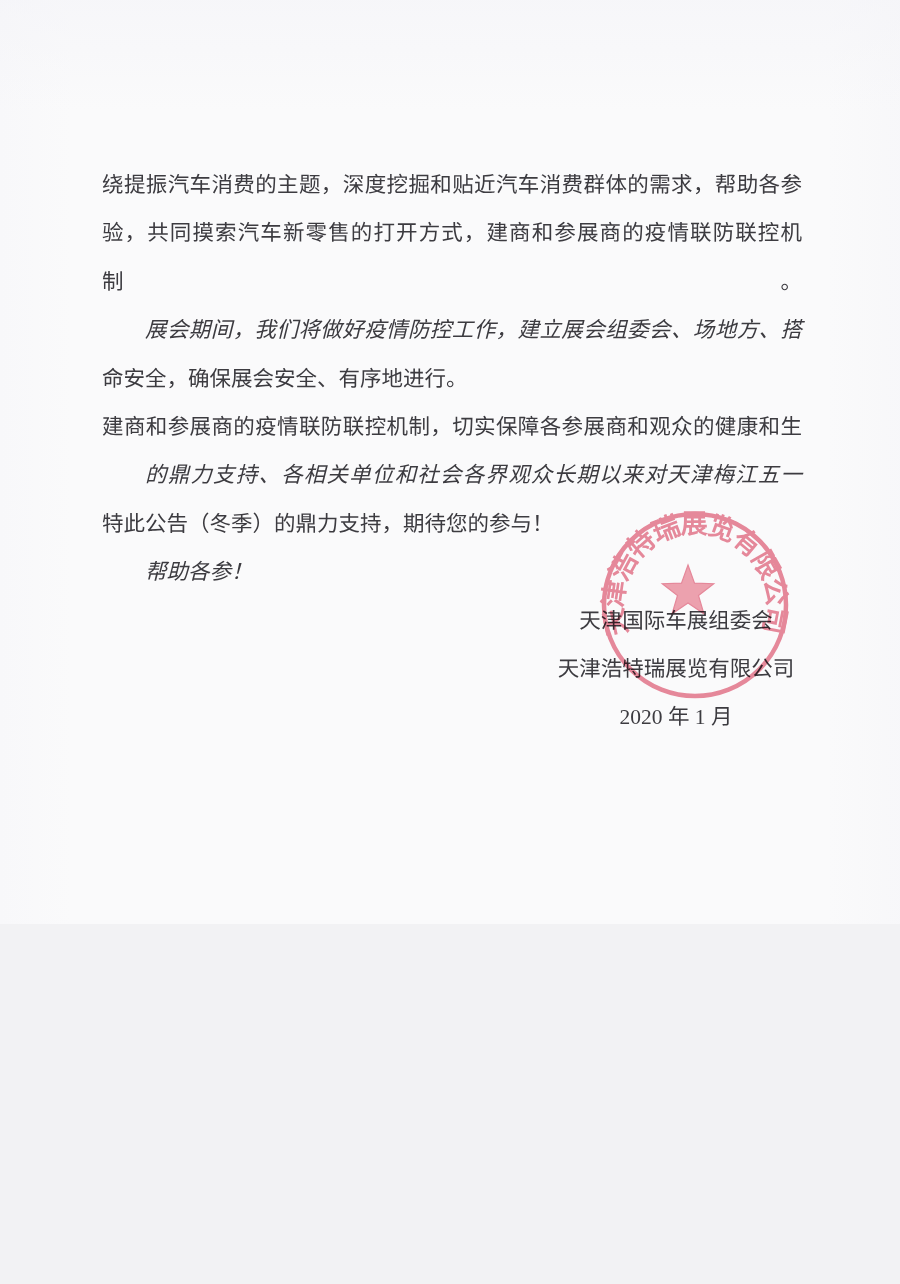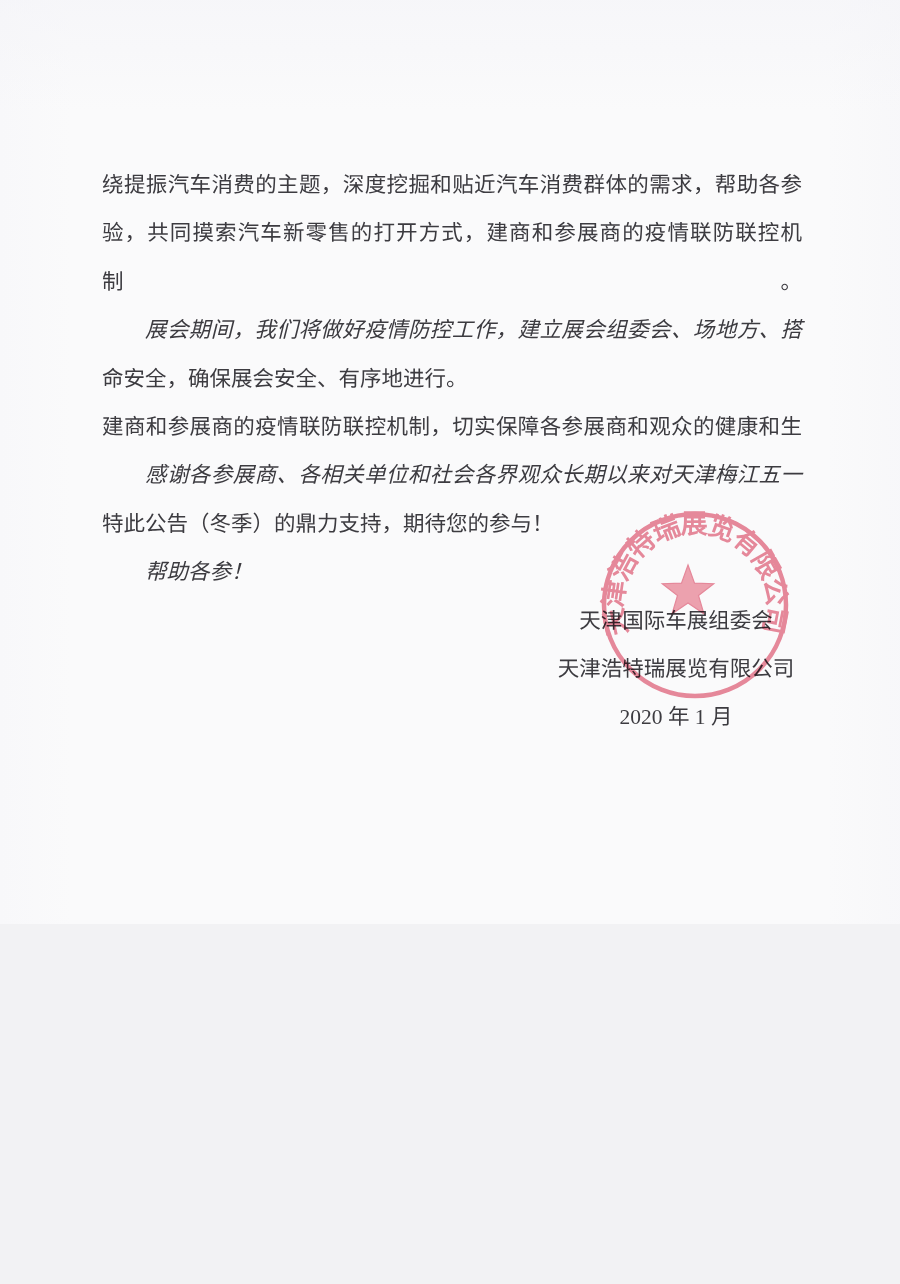--- a/index.html
+++ b/index.html
@@ -71,21 +71,21 @@
       <div class="line fill">验，共同摸索汽车新零售的打开方式，建商和参展商的疫情联防联控机制。</div>
     </div>
 
     <div class="para">
       <div class="line fill ind">展会期间，我们将做好疫情防控工作，建立展会组委会、场地方、搭</div>
       <div class="line">命安全，确保展会安全、有序地进行。</div>
       <div class="line fill">建商和参展商的疫情联防联控机制，切实保障各参展商和观众的健康和生</div>
     </div>
 
     <div class="para">
-      <div class="line fill ind">感谢各参展商、各相关单位和社会各界观众长期以来对天津梅江五一</div>
+      <div class="line fill ind">的鼎力支持、各相关单位和社会各界观众长期以来对天津梅江五一</div>
       <div class="line">特此公告（冬季）的鼎力支持，期待您的参与！</div>
     </div>
 
     <div class="para">
       <div class="line ind">帮助各参！</div>
     </div>
 
     <div class="signature">
       <div class="sig-line">天津国际车展组委会</div>
       <div class="sig-line">天津浩特瑞展览有限公司</div>

